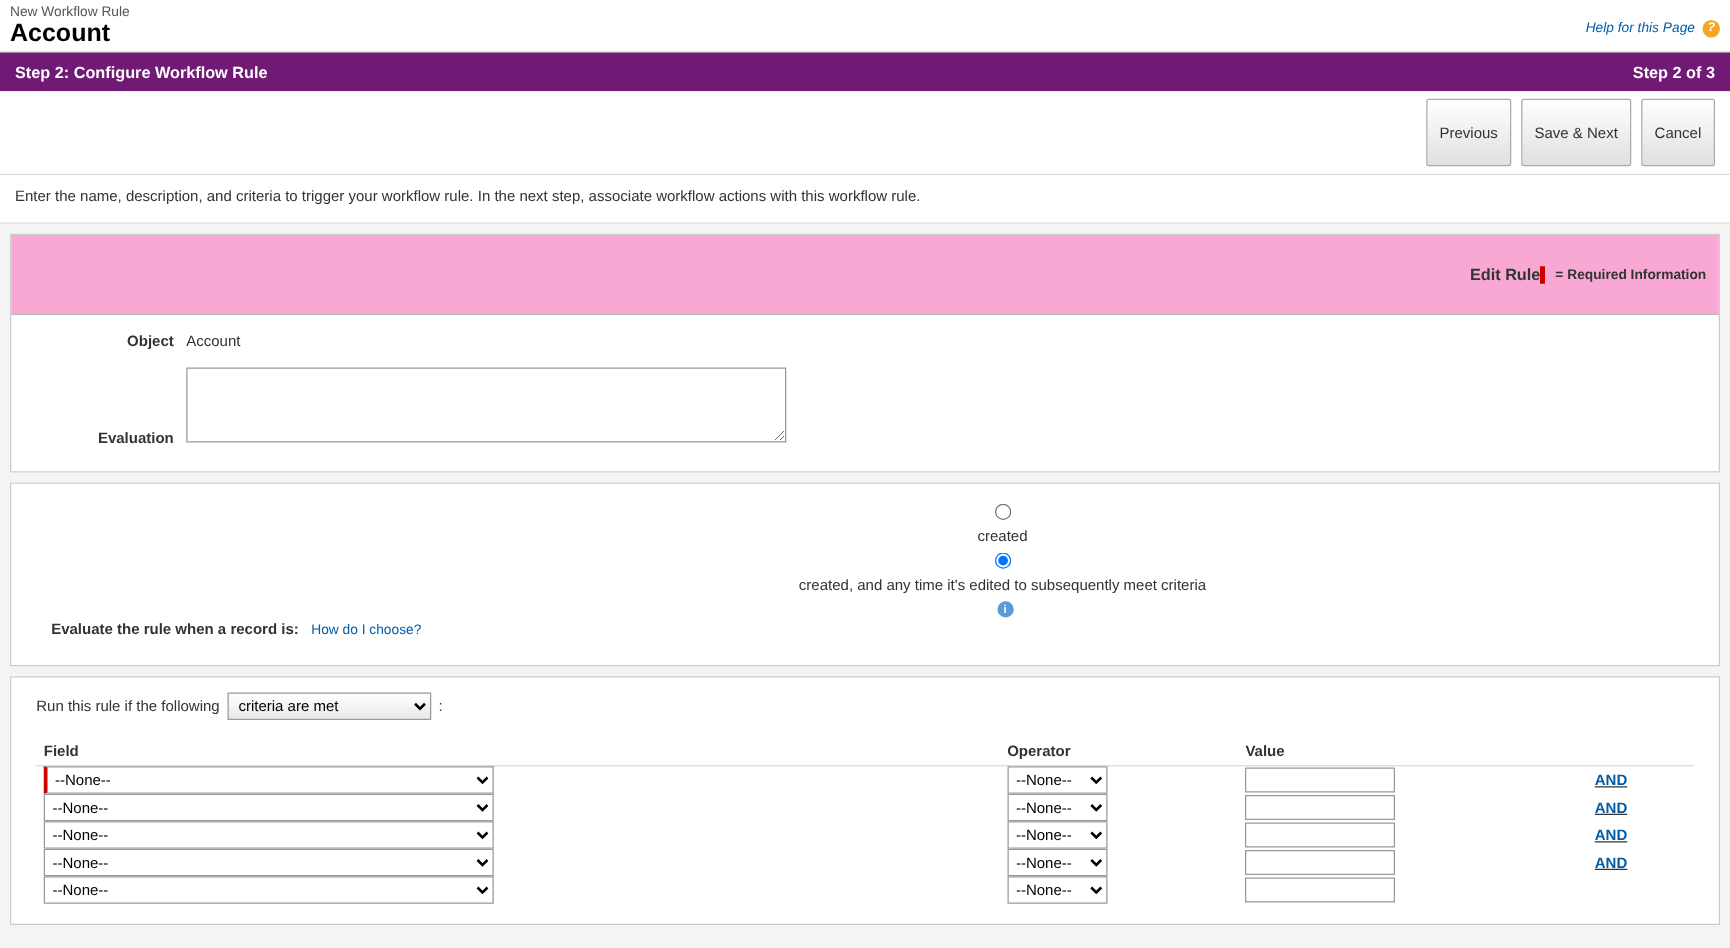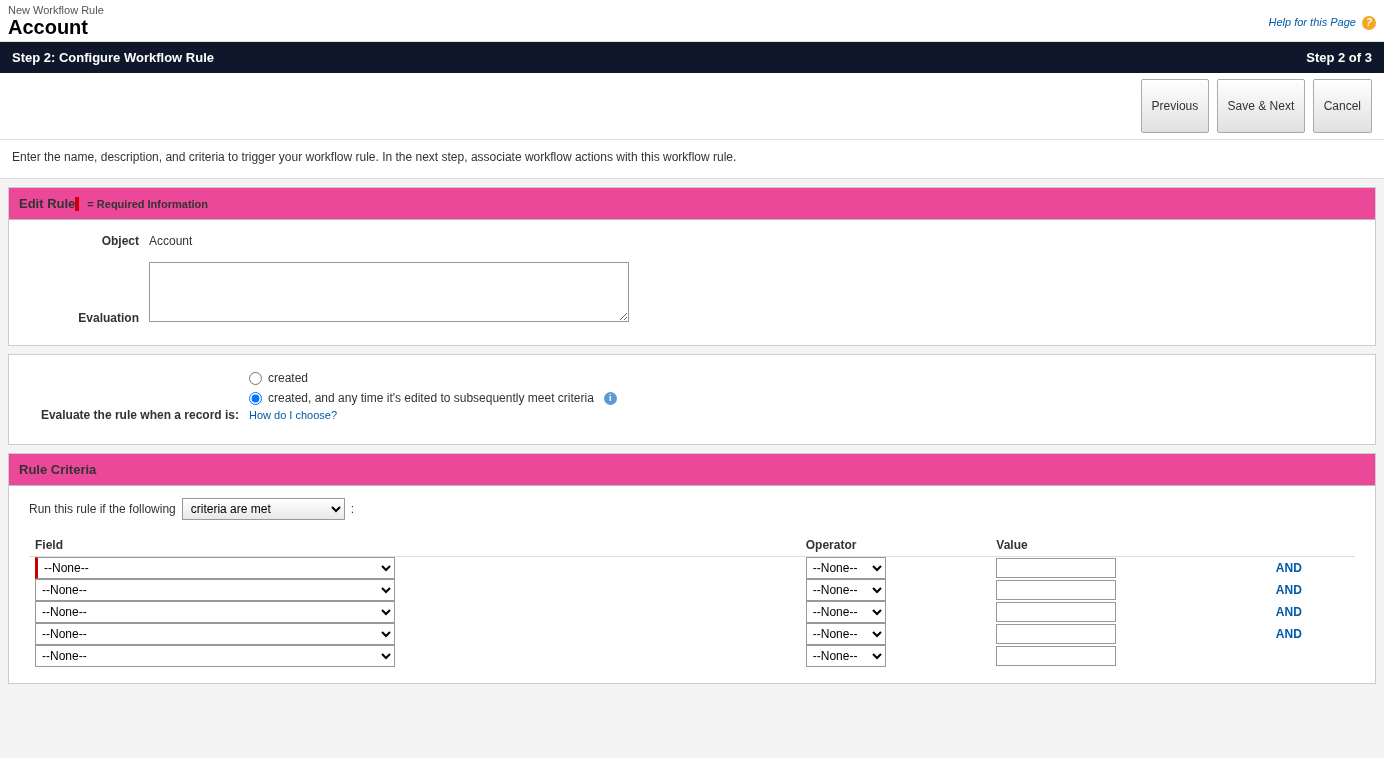--- a/index.html
+++ b/index.html
@@ -39,21 +39,21 @@
       border-radius: 50%;
       color: #fff;
       text-align: center;
       line-height: 14px;
       font-size: 10px;
       font-weight: bold;
       margin-left: 3px;
       vertical-align: middle;
     }
     .step-header {
-      background: #0f172a;
+      background: #701a75;
       color: #fff;
       padding: 8px 12px;
       display: flex;
       justify-content: space-between;
       align-items: center;
       font-size: 13px;
       font-weight: bold;
       margin-top: 0;
     }
     .action-bar {
@@ -78,28 +78,28 @@
       font-size: 12px;
       color: #333;
       border-bottom: 1px solid #ddd;
     }
     .section {
       background: #fff;
       margin-top: 8px;
       border: 1px solid #ccc;
     }
     .section-header {
-      background: #ec4899;
-      padding: 8px 10px;
+      background: #f9a8d4;
+      padding: 24px 10px;
       font-size: 13px;
       font-weight: bold;
       color: #333;
       border-bottom: 1px solid #bbb;
       display: flex;
-      justify-content: flex-start;
+      justify-content: flex-end;
       align-items: center;
     }
     .required-legend {
       font-size: 11px;
       color: #333;
       display: flex;
       align-items: center;
       gap: 4px;
     }
     .required-bar {
@@ -163,20 +163,21 @@
     .radio-group {
       display: flex;
       flex-direction: column;
       gap: 6px;
     }
     .radio-item {
       display: flex;
       align-items: center;
       gap: 6px;
       font-size: 12px;
+      flex-direction: column;
     }
     .radio-item input[type=radio] {
       margin: 0;
     }
     .how-do-i {
       color: #015ba7;
       text-decoration: none;
       font-size: 11px;
       margin-top: 4px;
       display: inline-block;
@@ -221,20 +222,21 @@
       text-align: left;
       font-size: 12px;
       font-weight: bold;
       padding: 4px 6px;
       color: #333;
       border-bottom: 1px solid #ddd;
     }
     .criteria-table td {
       padding: 0 6px;
       vertical-align: middle;
+      text-decoration: underline;
     }
     .main-content {
       padding: 0 8px 8px 8px;
     }
     .clearfix::after { content: ''; display: table; clear: both; }
   </style>
 </head>
 <body>
 
 <div class="top-bar clearfix">
@@ -299,23 +301,20 @@
               <span class="info-icon">i</span>
             </div>
           </div>
           <a href="#" class="how-do-i">How do I choose?</a>
         </div>
       </div>
     </div>
   </div>
 
   <div class="section">
-    <div class="section-header">
-      <span>Rule Criteria</span>
-    </div>
     <div class="criteria-body">
       <div class="run-rule-row">
         <span>Run this rule if the following</span>
         <select class="criteria-select">
           <option>criteria are met</option>
           <option>formula evaluates to true</option>
           <option>No criteria- just fire!</option>
         </select>
         <span>:</span>
       </div>

